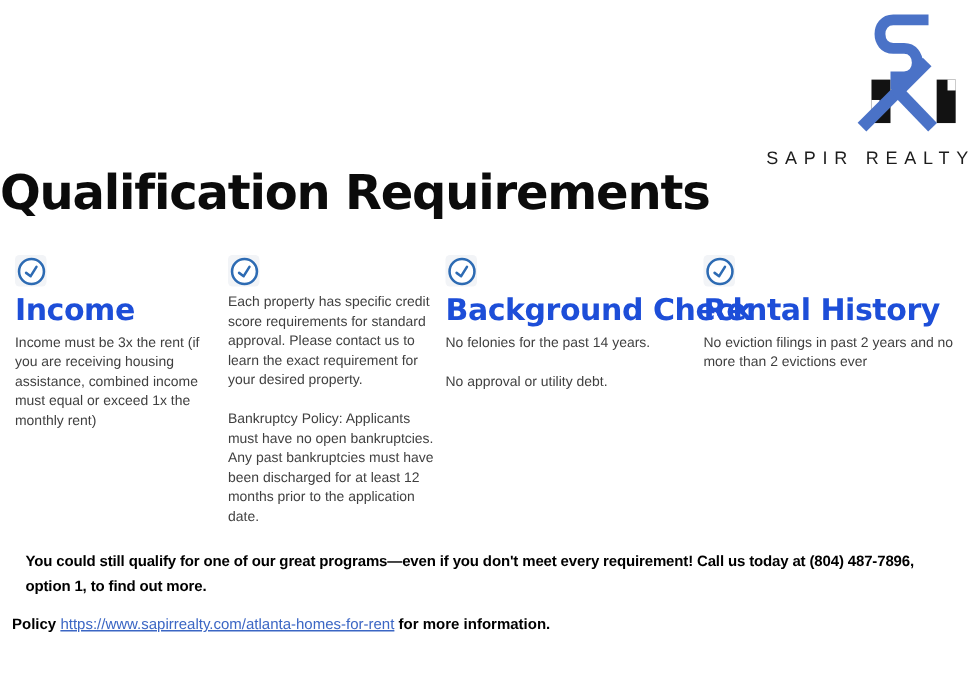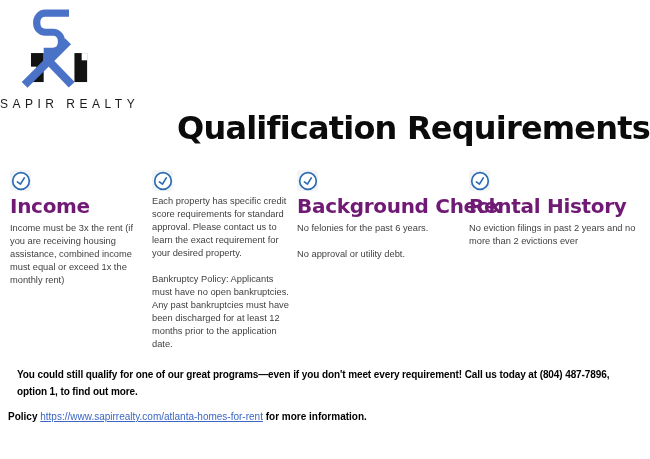--- a/index.html
+++ b/index.html
@@ -6,38 +6,38 @@
   .page {
     position: relative;
     width: 650px;
     height: 459px;
     background: #ffffff;
     font-family: "Liberation Sans", sans-serif;
     color: #000;
     overflow: hidden;
   }
   
-  .header { position: absolute; top: 6px; left: 0; width: 100%; text-align: left; }
+  .header { position: absolute; top: 6px; left: 0; width: 100%; text-align: right; }
   .logo-svg { display: inline-block; }
   .brand-name {
     margin-top: 1px;
     font-size: 12px;
     font-weight: 400;
     letter-spacing: 4.5px;
     color: #1c1c1c;
     font-family: "Liberation Sans", sans-serif;
   }
   
   .title {
     position: absolute;
     top: 109px;
     left: 0;
     width: 100%;
     margin: 0;
-    text-align: right;
+    text-align: left;
     font-size: 32px;
     font-weight: 700;
     letter-spacing: -0.8px;
     color: #0b0b0b;
     font-family: "DejaVu Sans", "Liberation Sans", sans-serif;
   }
   
   .columns {
     position: absolute;
     top: 170px;
@@ -56,21 +56,21 @@
     border-radius: 3px;
     display: flex; align-items: center; justify-content: center;
     margin-bottom: 4px;
   }
   .col h2 {
     margin: 0 0 5px 0;
     font-size: 20px;
     line-height: 22px;
     font-weight: 700;
     letter-spacing: -0.3px;
-    color: #701a75;
+    color: #1d4ed8;
     font-family: "DejaVu Sans", "Liberation Sans", sans-serif;
     white-space: nowrap;
   }
   .col p {
     margin: 0 0 13px 0;
     font-size: 9.3px;
     line-height: 13px;
     color: #3f3f3f;
   }
   
@@ -149,21 +149,21 @@
     </section>
 
     <section class="col col-3">
       <span class="check-wrap">
         <svg width="20" height="20" viewBox="0 0 20 20">
           <circle cx="10" cy="10" r="8.3" fill="#fff" stroke="#2d6bb3" stroke-width="1.7"></circle>
           <polyline points="6.3,10.4 9,13 13.7,7.4" fill="none" stroke="#2d6bb3" stroke-width="1.7" stroke-linecap="round" stroke-linejoin="round" transform="rotate(-8 10 10)"></polyline>
         </svg>
       </span>
       <h2>Background Check</h2>
-      <p>No felonies for the past 6 years.</p>
+      <p>No felonies for the past 14 years.</p>
       <p>No approval or utility debt.</p>
     </section>
 
     <section class="col col-4">
       <span class="check-wrap">
         <svg width="20" height="20" viewBox="0 0 20 20">
           <circle cx="10" cy="10" r="8.3" fill="#fff" stroke="#2d6bb3" stroke-width="1.7"></circle>
           <polyline points="6.3,10.4 9,13 13.7,7.4" fill="none" stroke="#2d6bb3" stroke-width="1.7" stroke-linecap="round" stroke-linejoin="round" transform="rotate(-8 10 10)"></polyline>
         </svg>
       </span>

